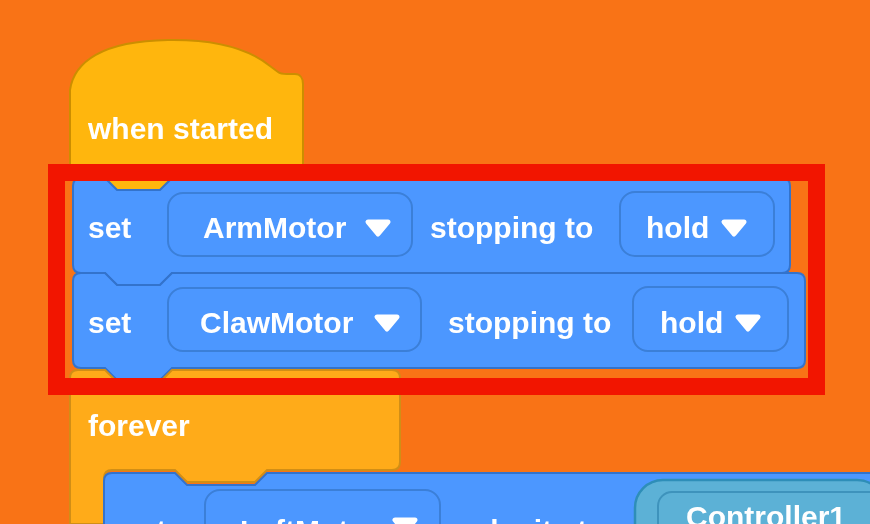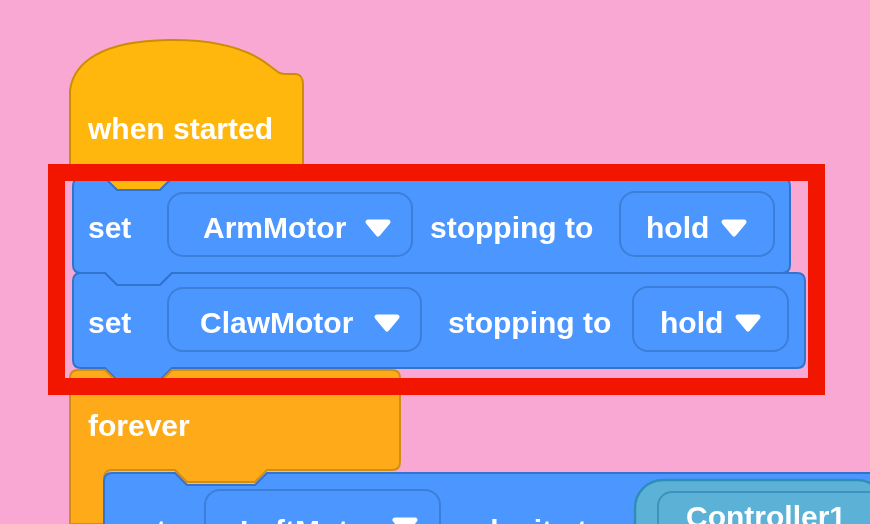--- a/index.html
+++ b/index.html
@@ -1,16 +1,16 @@
 <!DOCTYPE html>
 <html style="--hat_fill: #FFB60D; --hat_stroke: #CC8E00; --control_fill: #FFAB19; --control_stroke: #D18E16; --motion_fill: #4C97FF; --motion_stroke: #3373CC; --dropdown_stroke: #3B7FD8; --sensing_fill: #5CB1D6; --sensing_stroke: #2E8EB8; --sensing_inner_stroke: #3E93BC; --highlight: #F21500; --text_color: #FFFFFF;"><head>
 <meta charset="utf-8">
 <style>
   html,body{margin:0;padding:0;background:#ffffff;}
-  .stage{position:relative;width:870px;height:524px;overflow:hidden;background:#f9a8d4;}
+  .stage{position:relative;width:870px;height:524px;overflow:hidden;background:#f97316;}
   svg{display:block;}
   .blk-text{
     font-family:"Liberation Sans",sans-serif;
     font-weight:bold;
     font-size:30px;
     fill:var(--text_color);
   }
   .hat-shape{fill:var(--hat_fill);stroke:var(--hat_stroke);stroke-width:2;}
   .control-shape{fill:var(--control_fill);stroke:var(--control_stroke);stroke-width:2;}
   .motion-shape{fill:var(--motion_fill);stroke:var(--motion_stroke);stroke-width:2;}

